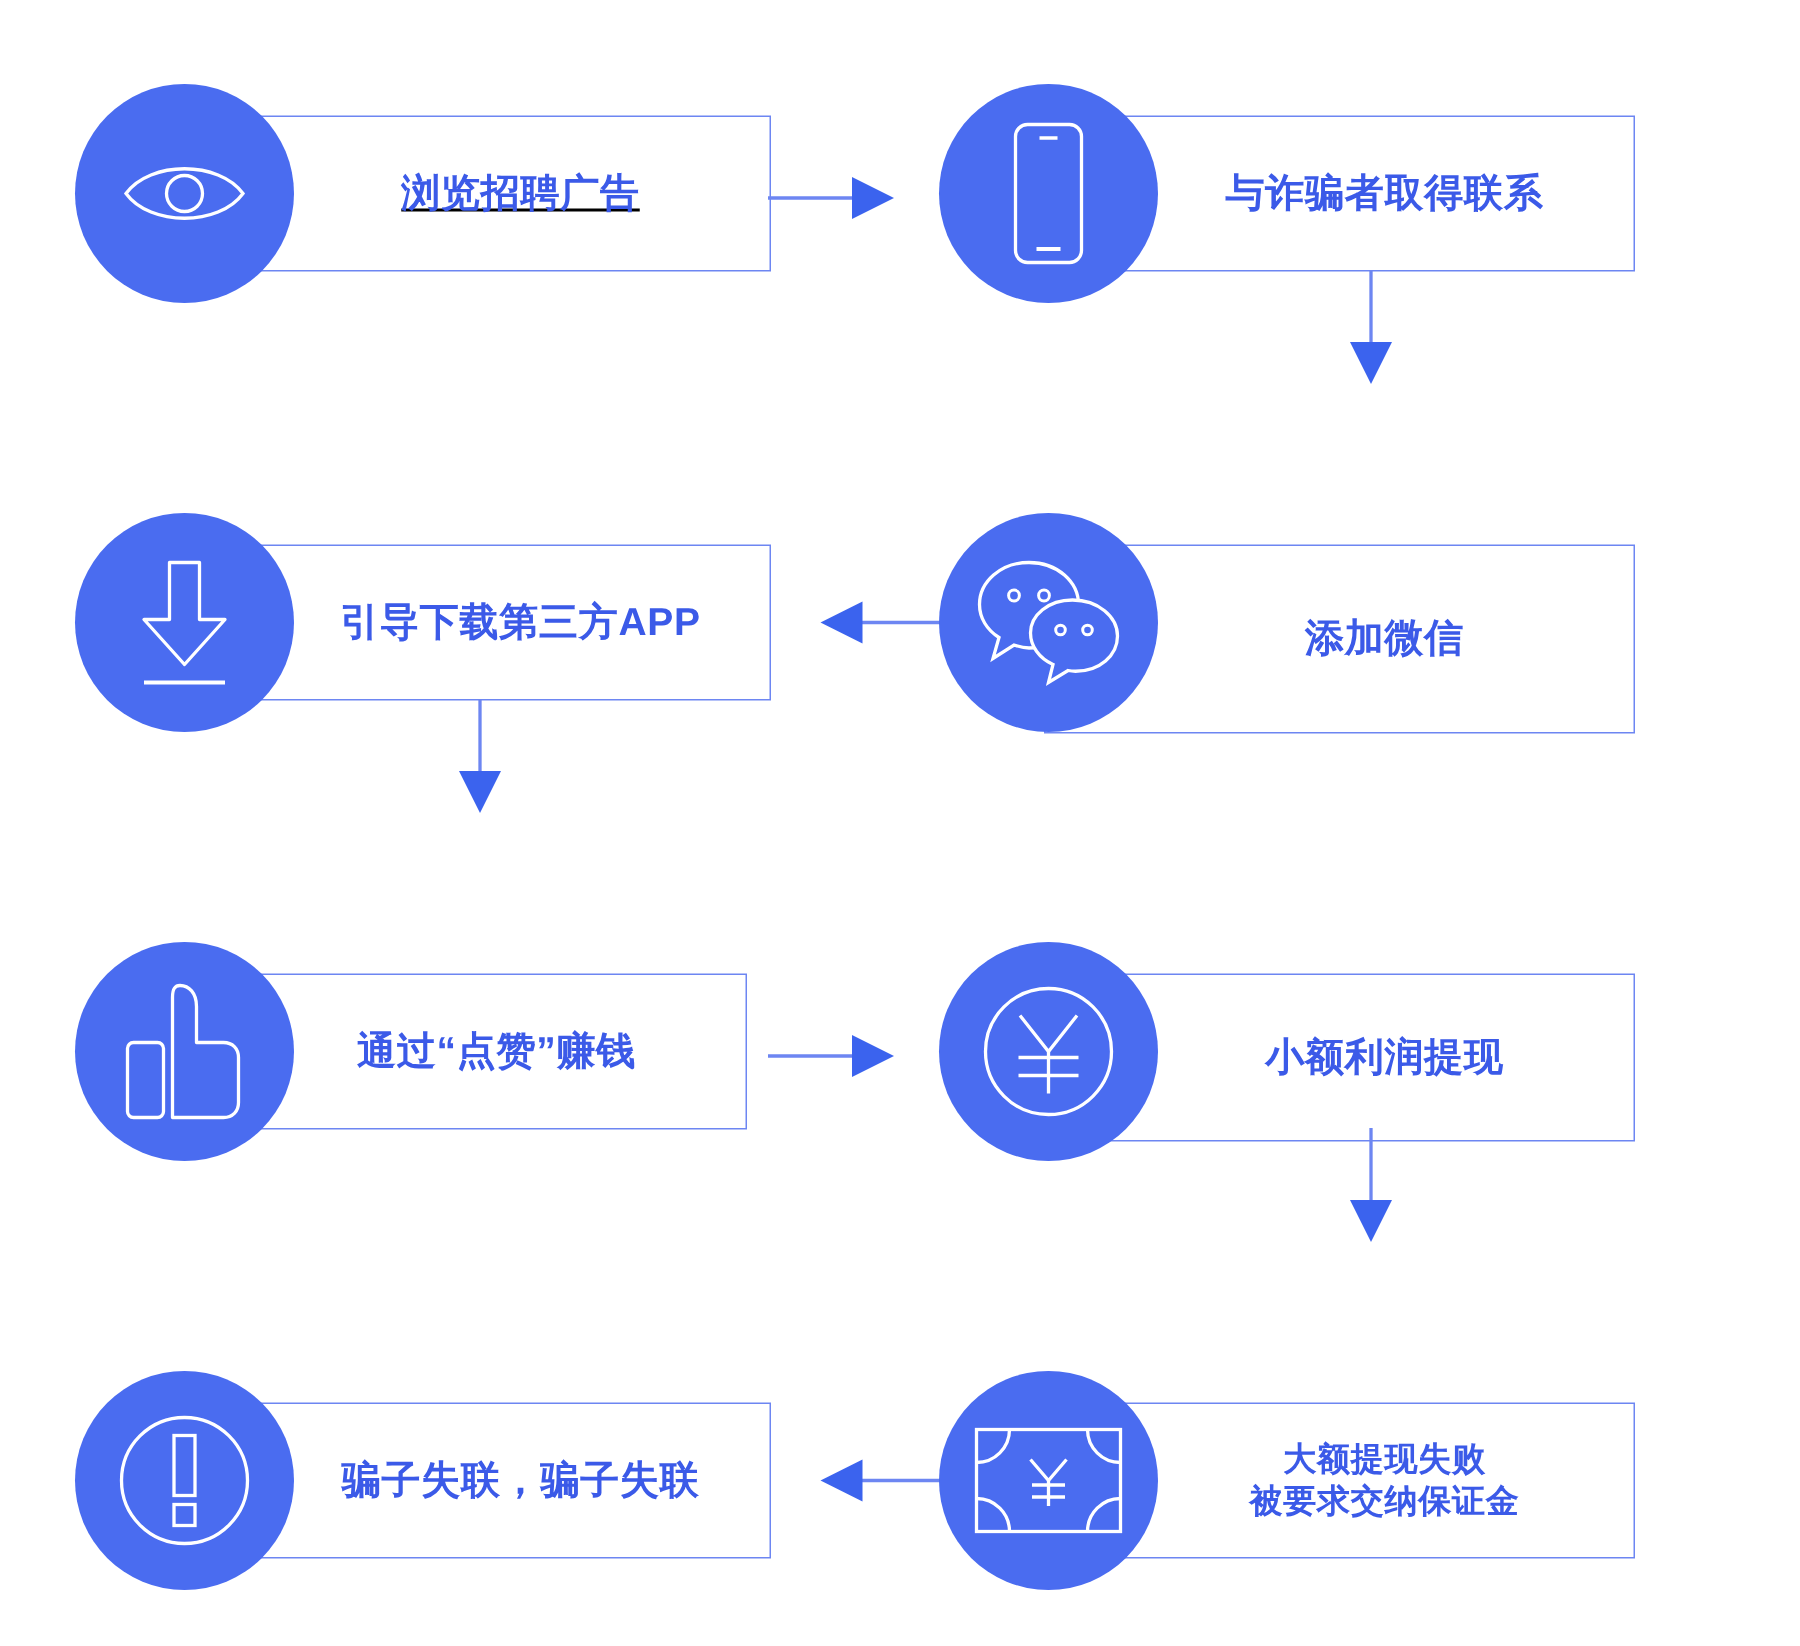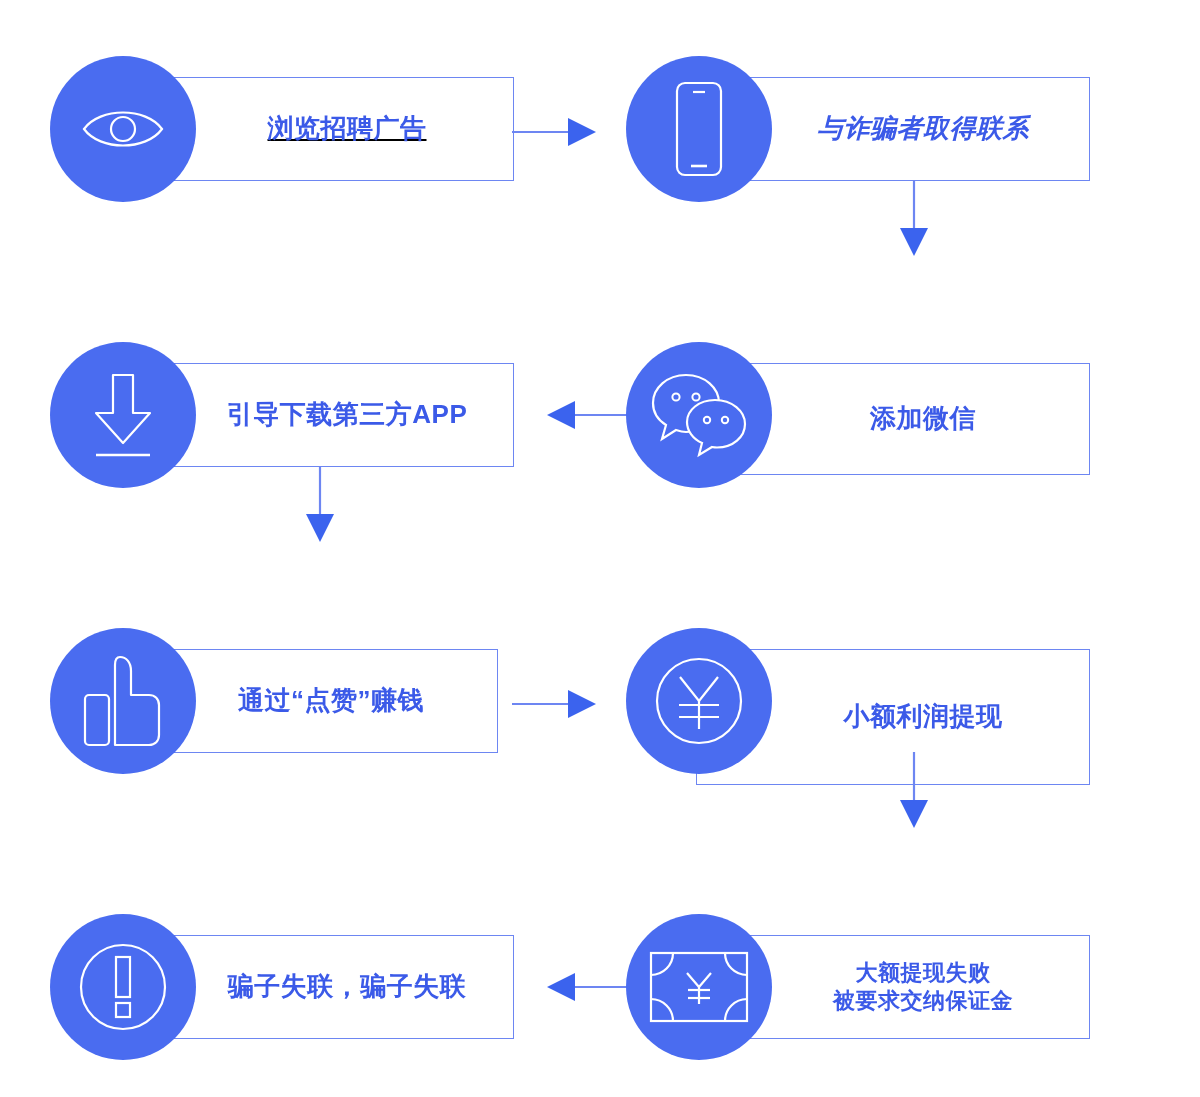--- a/index.html
+++ b/index.html
@@ -88,41 +88,41 @@
   </div>
 
   <div class="conn" style="left:512px; top:112px; width:90px; height:40px;">
     <svg width="90" height="40" viewBox="0 0 90 40">
       <line x1="0" y1="20" x2="60" y2="20" stroke="#6d86f2" stroke-width="2.2"></line>
       <polygon points="56,6 84,20 56,34" fill="#3b63ee"></polygon>
     </svg>
   </div>
 
   <div class="step">
-    <div class="step-box" style="left:696px; top:77px; width:394px; height:104px;font-style:italic;">
+    <div class="step-box" style="left:696px; top:77px; width:394px; height:104px;">
       <div class="step-label">与诈骗者取得联系</div>
     </div>
     <div class="step-circle" style="left:626px; top:56px; width:146px; height:146px;">
       <svg class="icon-svg" width="60" height="100" viewBox="0 0 60 100">
         <rect x="8" y="4" width="44" height="92" rx="8" ry="8" fill="none" stroke="#ffffff" stroke-width="2.2"></rect>
         <line x1="24" y1="13" x2="36" y2="13" stroke="#ffffff" stroke-width="2.2"></line>
         <line x1="22" y1="87" x2="38" y2="87" stroke="#ffffff" stroke-width="2.6"></line>
       </svg>
     </div>
   </div>
 
   <div class="conn" style="left:890px; top:180px; width:48px; height:82px;">
     <svg width="48" height="82" viewBox="0 0 48 82">
       <line x1="24" y1="0" x2="24" y2="52" stroke="#6d86f2" stroke-width="2.2"></line>
       <polygon points="10,48 38,48 24,76" fill="#3b63ee"></polygon>
     </svg>
   </div>
 
   <div class="step">
-    <div class="step-box" style="left:696px; top:363px; width:394px; height:112px;">
+    <div class="step-box" style="left:696px; top:363px; width:394px; height:126px;">
       <div class="step-label">添加微信</div>
     </div>
     <div class="step-circle" style="left:626px; top:342px; width:146px; height:146px;">
       <svg class="icon-svg" width="100" height="92" viewBox="0 0 100 92">
         <path d="M37 6 C18 6, 4 19, 4 34 C4 43, 9 51, 17 56 L13 70 L27 61 C30 62, 34 63, 37 63 C56 63, 70 50, 70 34 C70 19, 56 6, 37 6 Z" fill="none" stroke="#ffffff" stroke-width="2.2"></path>
         <circle cx="27" cy="28" r="3.6" fill="none" stroke="#ffffff" stroke-width="2"></circle>
         <circle cx="47" cy="28" r="3.6" fill="none" stroke="#ffffff" stroke-width="2"></circle>
         <path d="M66 31 C50 31, 38 41, 38 53 C38 62, 44 70, 53 74 L50 86 L63 78 C64.5 78.3, 66 78.5, 68 78.5 C84 78.5, 96 68, 96 55 C96 42, 83 31, 66 31 Z" fill="#4a6cf0" stroke="#ffffff" stroke-width="2.2"></path>
         <circle cx="58" cy="51" r="3.2" fill="none" stroke="#ffffff" stroke-width="2"></circle>
         <circle cx="76" cy="51" r="3.2" fill="none" stroke="#ffffff" stroke-width="2"></circle>
@@ -169,21 +169,21 @@
   </div>
 
   <div class="conn" style="left:512px; top:684px; width:90px; height:40px;">
     <svg width="90" height="40" viewBox="0 0 90 40">
       <line x1="0" y1="20" x2="60" y2="20" stroke="#6d86f2" stroke-width="2.2"></line>
       <polygon points="56,6 84,20 56,34" fill="#3b63ee"></polygon>
     </svg>
   </div>
 
   <div class="step">
-    <div class="step-box" style="left:696px; top:649px; width:394px; height:136px;">
+    <div class="step-box" style="left:696px; top:649px; width:394px; height:112px;">
       <div class="step-label">小额利润提现</div>
     </div>
     <div class="step-circle" style="left:626px; top:628px; width:146px; height:146px;">
       <svg class="icon-svg" width="104" height="104" viewBox="0 0 104 104">
         <circle cx="52" cy="52" r="42" fill="none" stroke="#ffffff" stroke-width="2.2"></circle>
         <path d="M33 28 L52 52 L71 28" fill="none" stroke="#ffffff" stroke-width="2.2"></path>
         <line x1="52" y1="52" x2="52" y2="80" stroke="#ffffff" stroke-width="2.2"></line>
         <line x1="32" y1="56" x2="72" y2="56" stroke="#ffffff" stroke-width="2.2"></line>
         <line x1="32" y1="68" x2="72" y2="68" stroke="#ffffff" stroke-width="2.2"></line>
       </svg>

